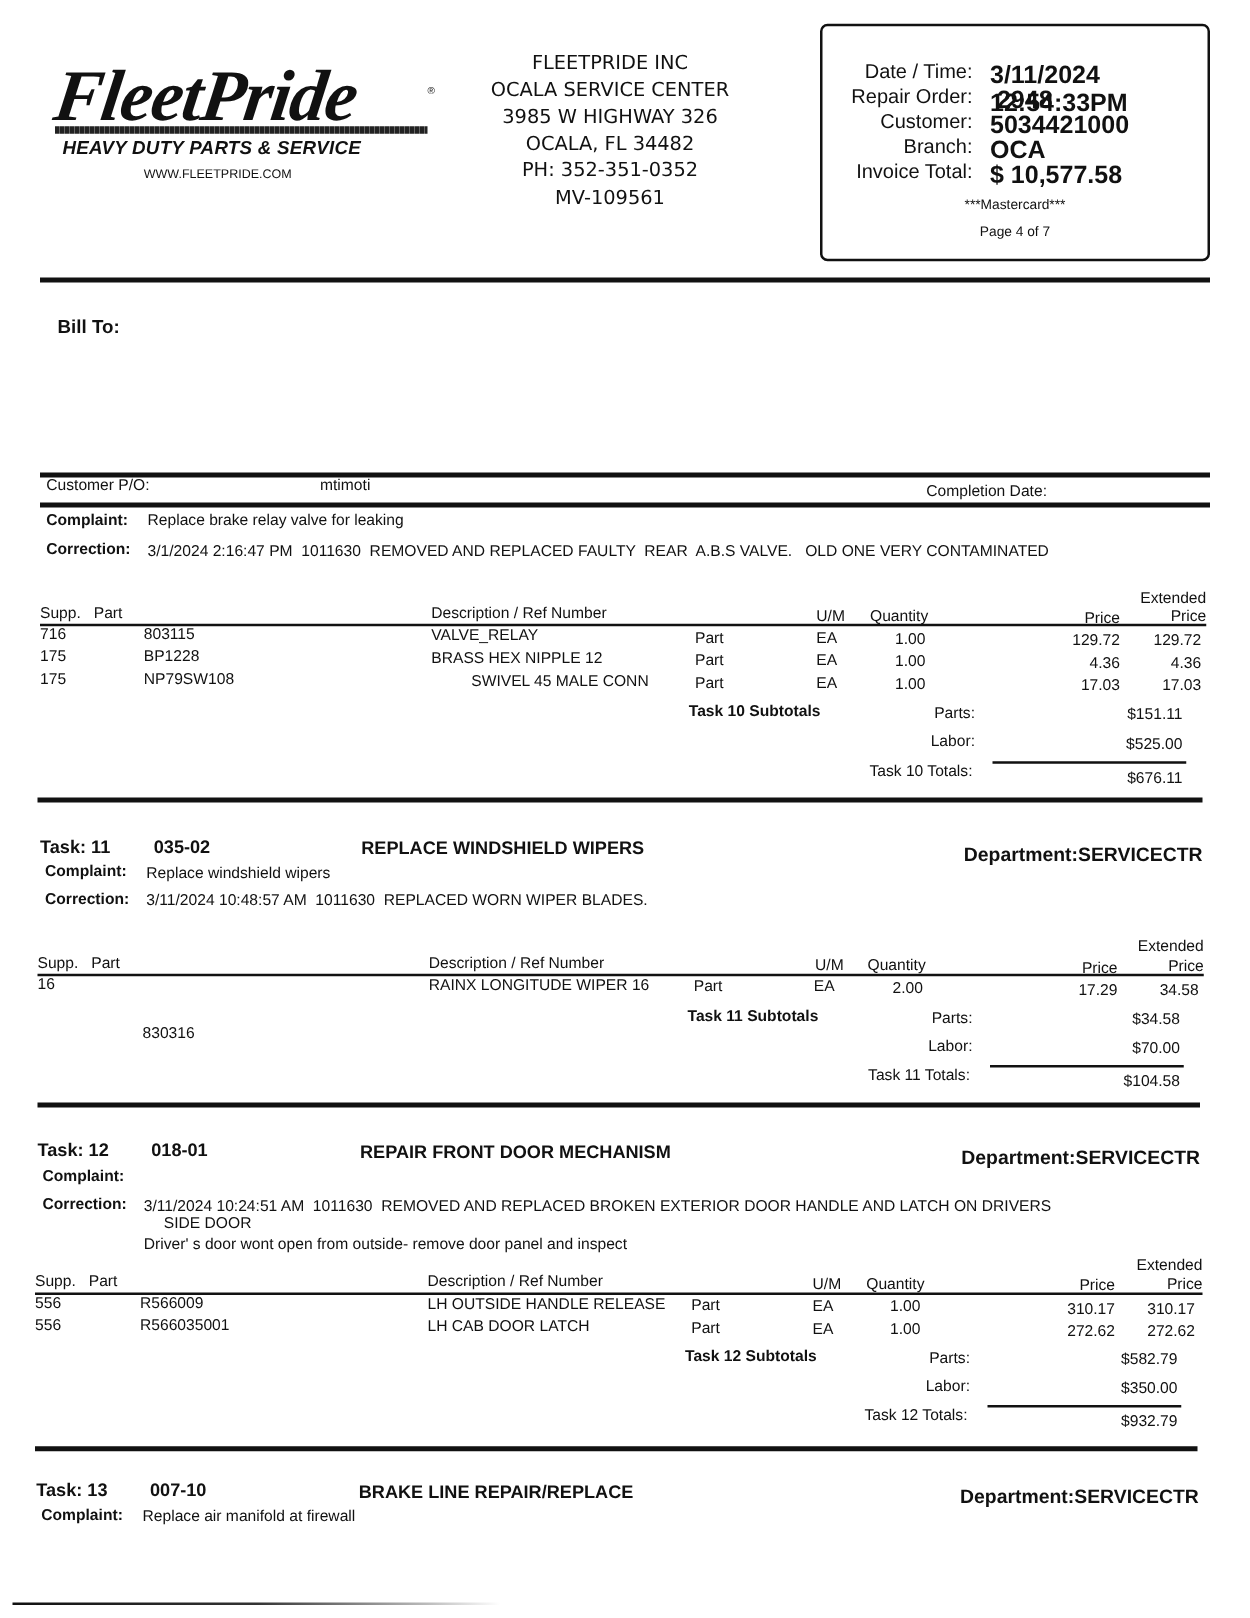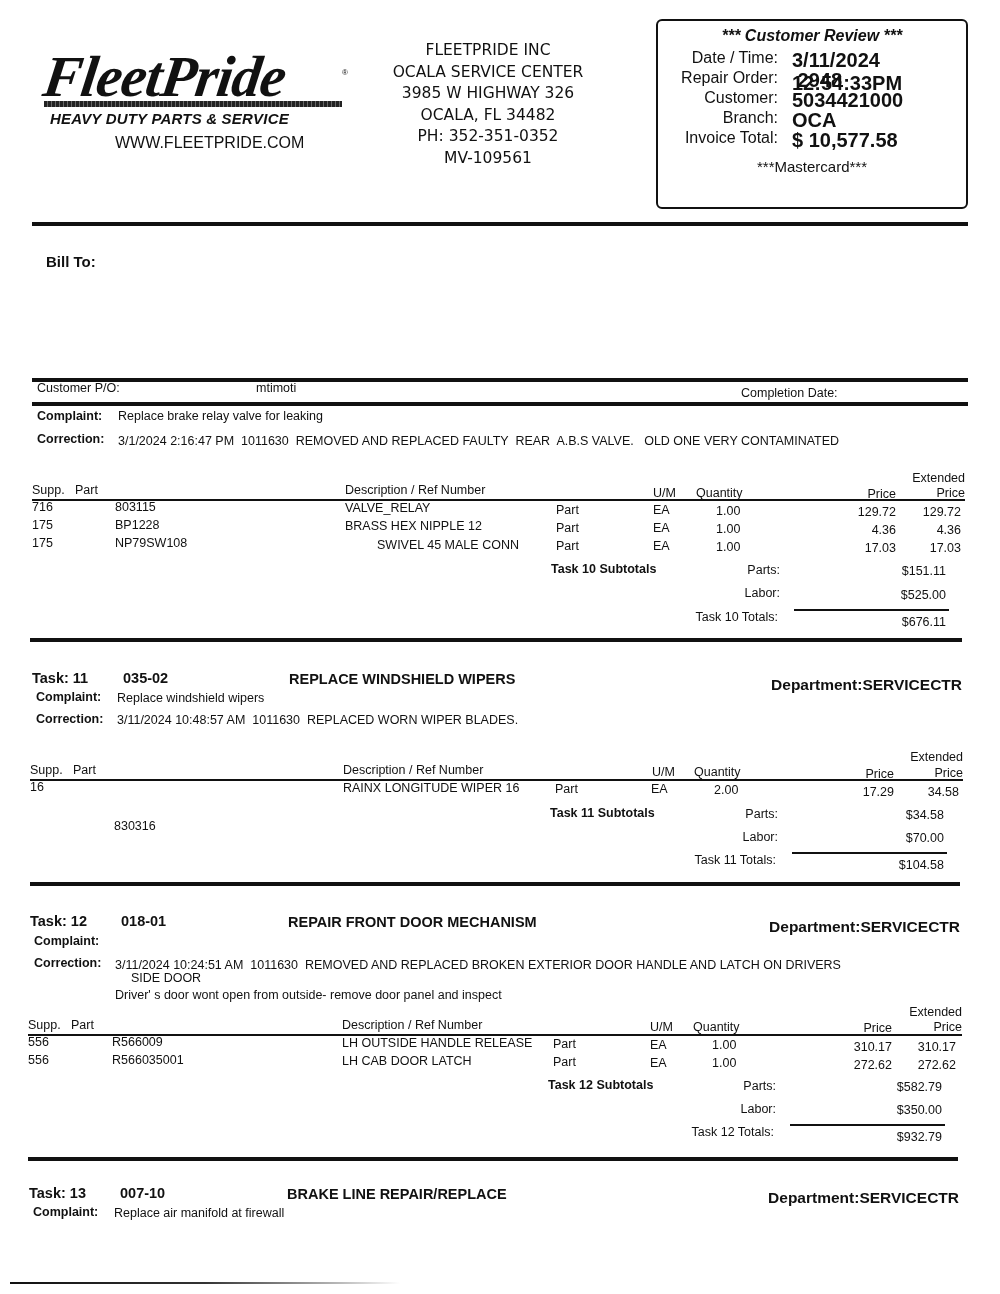--- a/index.html
+++ b/index.html
@@ -5,31 +5,31 @@
   * { box-sizing: border-box; margin: 0; padding: 0; }
   html, body { width: 1000px; height: 1294px; background: #fff; overflow: hidden; }
   body { position: relative; font-family: "Liberation Sans", sans-serif; color: #111; }
   .abs { position: absolute; white-space: nowrap; }
 
   
   .logo-word { position: absolute; left: 44px; top: 48px; font-family: "Liberation Serif", serif; font-weight: bold; font-style: italic; font-size: 58px; letter-spacing: -1px; color: #111; transform: skewX(-8deg); line-height: 1; }
   .logo-reg { position: absolute; left: 342px; top: 68px; font-size: 8px; }
   .logo-stripe { position: absolute; left: 44px; top: 101px; width: 298px; height: 6px; background: repeating-linear-gradient(90deg, #222 0 3px, #666 3px 4px); }
   .logo-tag { position: absolute; left: 50px; top: 110px; font-weight: bold; font-style: italic; font-size: 15px; letter-spacing: 0.2px; }
-  .logo-url { position: absolute; left: 115px; top: 134px; font-size: 16px; }
+  .logo-url { position: absolute; left: 115px; top: 134px; font-size: 10px; }
 
   
   .company { position: absolute; left: 372px; top: 40px; width: 232px; text-align: center; font-family: "DejaVu Sans", sans-serif; font-size: 15.5px; line-height: 21.6px; }
 
   
   .review { position: absolute; left: 656px; top: 19px; width: 312px; height: 190px; border: 2.5px solid #111; border-radius: 6px; }
   .review-title { position: absolute; left: 0; width: 100%; top: 6px; text-align: center; font-size: 16px; font-weight: bold; font-style: italic; }
   .rv-label { position: absolute; right: 188px; font-size: 16px; }
   .rv-val { position: absolute; left: 134px; font-size: 20px; font-weight: bold; }
-  .review-foot { position: absolute; left: 0; width: 100%; text-align: center; font-size: 15px; }
+  .review-foot { position: absolute; left: 0; width: 100%; text-align: center; font-size: 11px; }
 
   .hr { position: absolute; background: #111; }
 
   .lbl-bold { font-weight: bold; }
   .small { font-size: 12.5px; }
   .tbl-h { font-size: 12.5px; }
   .cell { font-size: 12.5px; }
   .right { text-align: right; }
   .task-head { font-weight: bold; font-size: 14.5px; }
   .dept { font-weight: bold; font-size: 15.5px; }
@@ -48,32 +48,32 @@
 <div class="company">
   <div>FLEETPRIDE INC</div>
   <div>OCALA SERVICE CENTER</div>
   <div>3985 W HIGHWAY 326</div>
   <div>OCALA, FL 34482</div>
   <div>PH: 352-351-0352</div>
   <div>MV-109561</div>
 </div>
 
 <div class="review">
-  <div class="review-title">*** Customer Review ***</div>
   <div class="rv-label" style="top:28px">Date / Time:</div>
   <div class="rv-val" style="top:28px">3/11/2024 12:54:33PM</div>
   <div class="rv-label" style="top:48px">Repair Order:</div>
   <div class="rv-val" style="top:48px; white-space:pre"> 2948</div>
   <div class="rv-label" style="top:68px">Customer:</div>
   <div class="rv-val" style="top:68px">5034421000</div>
   <div class="rv-label" style="top:88px">Branch:</div>
   <div class="rv-val" style="top:88px">OCA</div>
   <div class="rv-label" style="top:108px">Invoice Total:</div>
   <div class="rv-val" style="top:108px">$ 10,577.58</div>
   <div class="review-foot" style="top:137px">***Mastercard***</div>
+  <div class="review-foot" style="top:159px">Page 4 of 7</div>
 </div>
 
 <div class="hr" style="left:32px; top:222px; width:936px; height:4px;"></div>
 
 <div class="abs" style="left:46px; top:253px; font-size:15px; font-weight:bold; ">Bill To:</div>
 
 <div class="hr" style="left:32px; top:378px; width:936px; height:4px;"></div>
 <div class="abs small" style="left:37px; top:381px;">Customer P/O:</div>
 <div class="abs small" style="left:256px; top:381px;">mtimoti</div>
 <div class="abs small" style="left:741px; top:386px;">Completion Date:</div>

